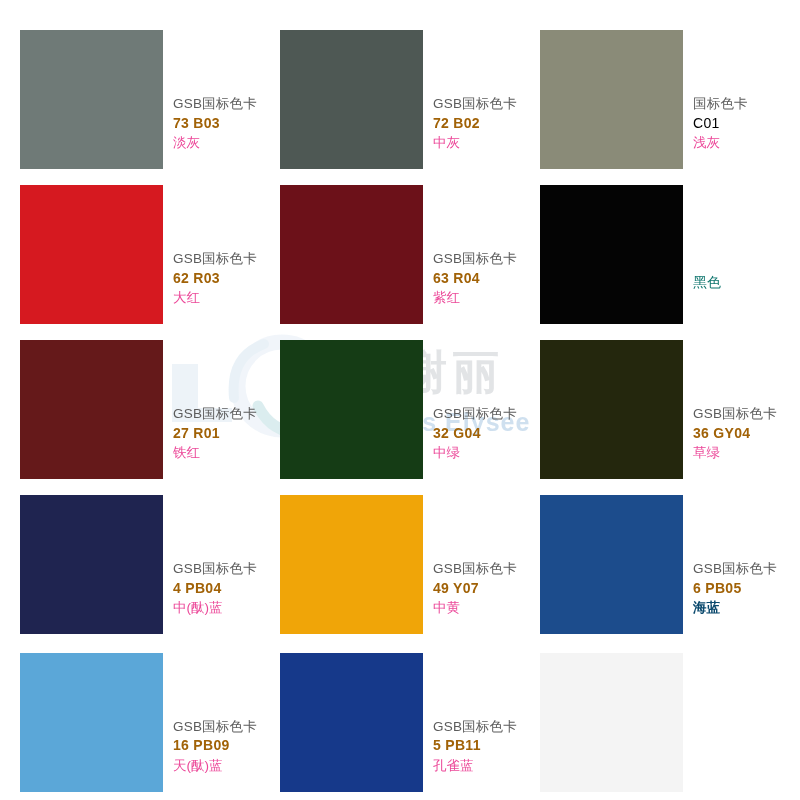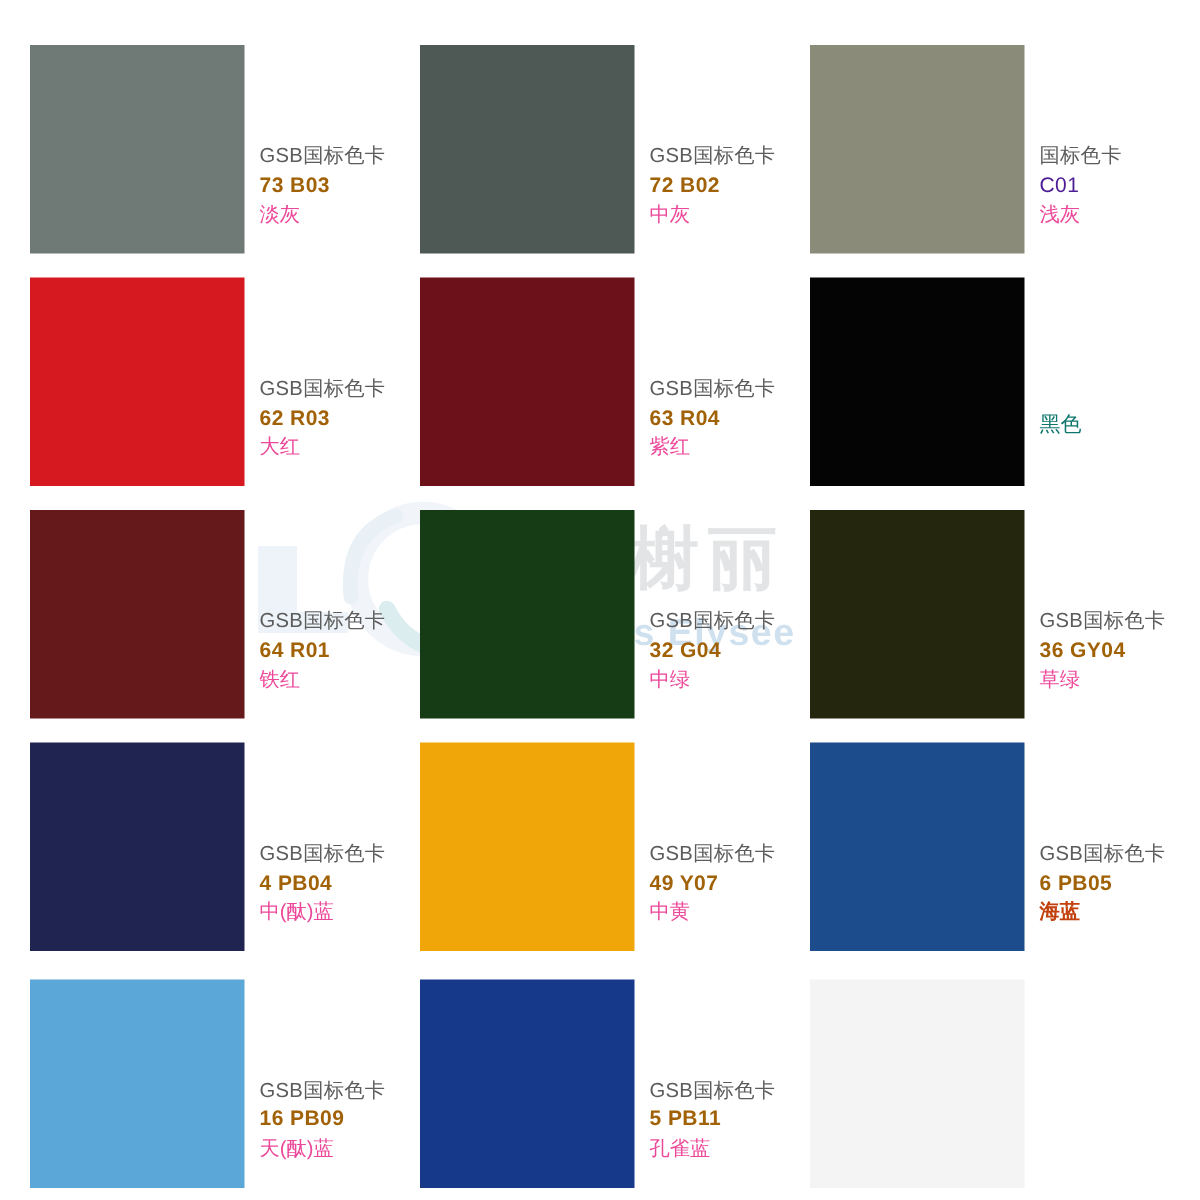--- a/index.html
+++ b/index.html
@@ -20,21 +20,21 @@
     z-index:0;
   }
   .wm-logo{
     position:absolute;
     left:172px;top:334px;
     width:190px;height:112px;
     opacity:.55;
   }
   .wm-cn{
     position:absolute;
-    left:420px;top:342px;
+    left:401px;top:342px;
     font-size:46px;
     font-weight:bold;
     letter-spacing:6px;
     color:#e2e4e6;
     white-space:nowrap;
     font-family:"DejaVu Sans","Liberation Sans",sans-serif;
   }
   .wm-en{
     position:absolute;
     left:406px;top:408px;
@@ -85,29 +85,29 @@
     letter-spacing:.2px;
   }
   .l-code{
     font-size:14px;
     font-weight:bold;
     color:#a16207;
     letter-spacing:.3px;
   }
   .l-code.thin{
     font-weight:normal;
-    color:#4c1d95;
+    color:#000000;
   }
   .l-name{
     font-size:13.5px;
     color:#ec4899;
   }
   .l-name.bold{
     font-weight:bold;
-    color:#c2410c;
+    color:#0c4a6e;
   }
   .l-single{
     font-size:14px;
     color:#0f766e;
   }
 </style>
 </head>
 <body>
 
 <div id="watermark">
@@ -166,21 +166,21 @@
     <div class="cell">
       <div class="swatch" style="background: rgb(4, 4, 4);"></div>
       <div class="label centered">
         <div class="l-single">黑色</div>
       </div>
     </div>
     <div class="cell">
       <div class="swatch" style="background: rgb(101, 25, 26);"></div>
       <div class="label">
         <div class="l-brand">GSB国标色卡</div>
-        <div class="l-code">64 R01</div>
+        <div class="l-code">27 R01</div>
         <div class="l-name">铁红</div>
       </div>
     </div>
     <div class="cell">
       <div class="swatch" style="background: rgb(21, 60, 21);"></div>
       <div class="label">
         <div class="l-brand">GSB国标色卡</div>
         <div class="l-code">32 G04</div>
         <div class="l-name">中绿</div>
       </div>

